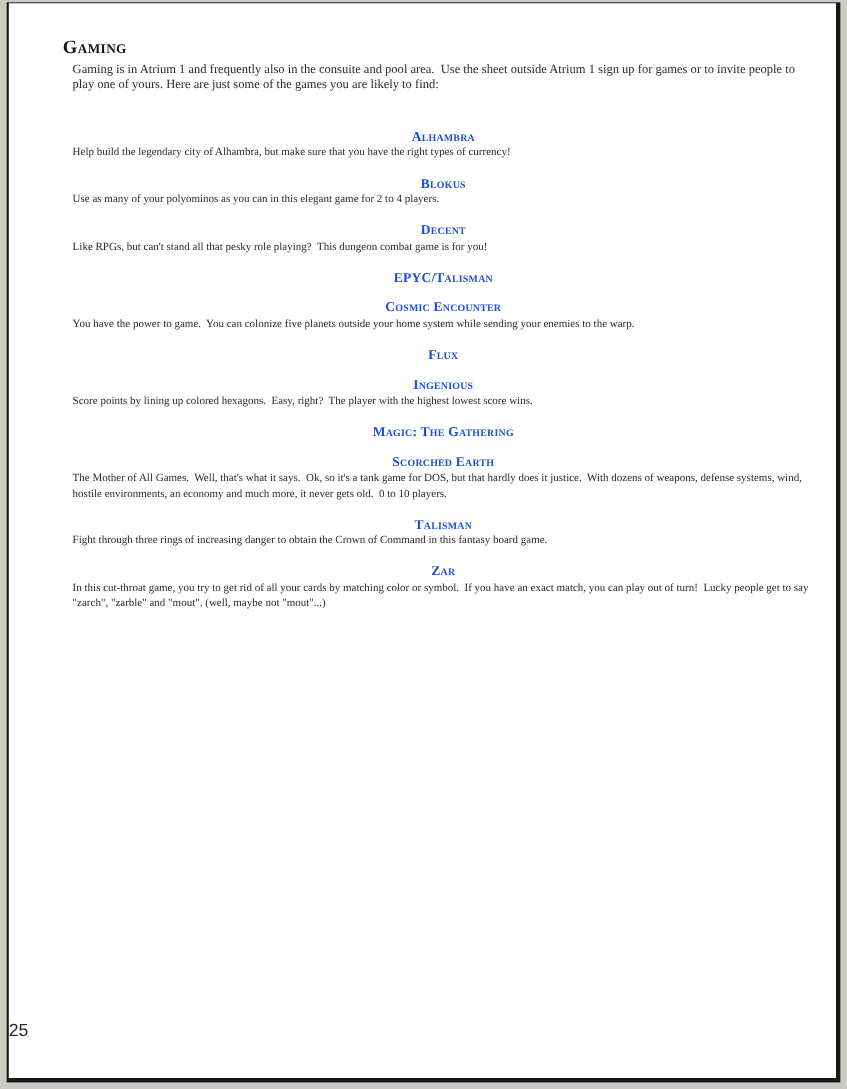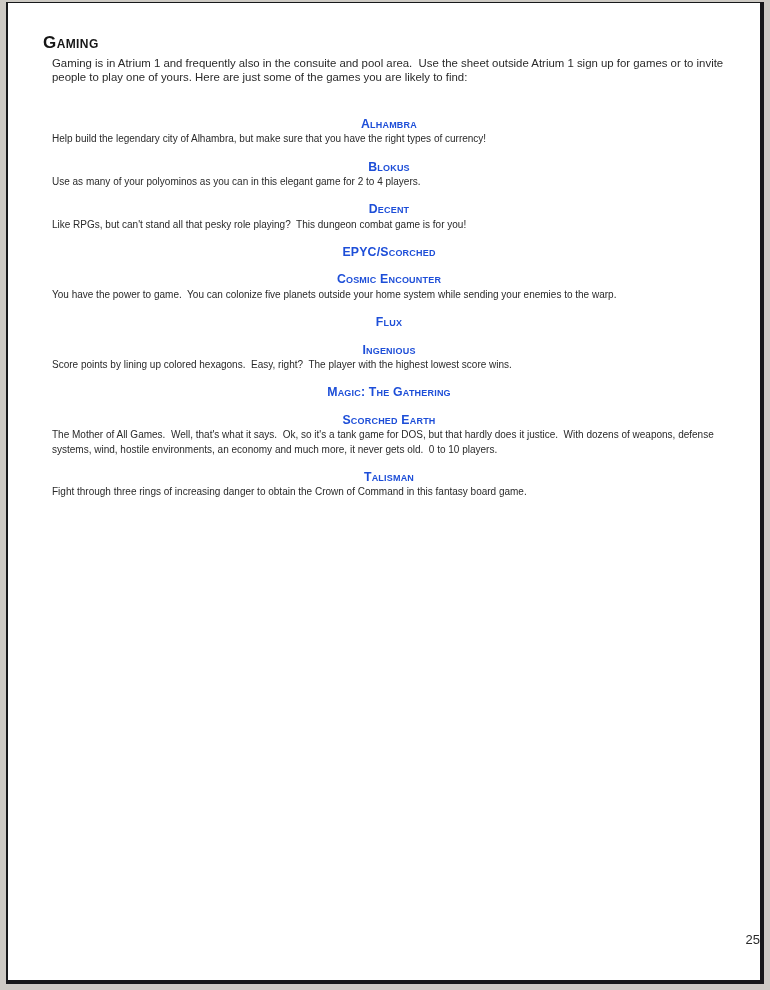--- a/index.html
+++ b/index.html
@@ -14,21 +14,22 @@
   .page {
     position: absolute;
     top: 2px; left: 6px; right: 6px; bottom: 6px;
     background: #ffffff;
     border-style: solid;
     border-color: #17181a;
     border-width: 1px 4px 4px 2px;
     box-sizing: border-box;
   }
   .page-inner {
-    padding: 30px 0 0 35px;
+    padding: 30px 0 0 49px;
+    font-family: Liberation Serif, serif;
   }
   h1.doc-title {
     margin: 0;
     font-size: 17px;
     font-weight: bold;
     font-variant: small-caps;
     letter-spacing: 0.4px;
     color: #161616;
     text-transform: lowercase; 
   }
@@ -59,22 +60,22 @@
   .game-desc {
     margin: 1px 0 0 0;
     font-size: 10px;
     line-height: 14.2px;
     white-space: pre-wrap;
     color: #2a2a2a;
   }
   .page-number {
     position: absolute;
     left: 0; right: 0; bottom: 33px;
-    text-align: right;
-    font-size: 13px;
+    text-align: left;
+    font-size: 16px;
     color: #2a2a2a;
     margin-top: 40px;
   }
 </style>
 </head>
 <body>
 
 <div class="page">
   <div class="page-inner">
     <h1 class="doc-title">Gaming</h1>
@@ -90,21 +91,21 @@
     <h3 class="game-name">Blokus</h3>
     <p class="game-desc">Use as many of your polyominos as you can in this elegant game for 2 to 4 players.</p>
   </div>
 
   <div class="game">
     <h3 class="game-name">Decent</h3>
     <p class="game-desc">Like RPGs, but can't stand all that pesky role playing?  This dungeon combat game is for you!</p>
   </div>
 
   <div class="game">
-    <h3 class="game-name">EPYC/Scorched</h3>
+    <h3 class="game-name">EPYC/Talisman</h3>
   </div>
 
   <div class="game">
     <h3 class="game-name">Cosmic Encounter</h3>
     <p class="game-desc">You have the power to game.  You can colonize five planets outside your home system while sending your enemies to the warp.</p>
   </div>
 
   <div class="game">
     <h3 class="game-name">Flux</h3>
   </div>
@@ -121,17 +122,21 @@
   <div class="game">
     <h3 class="game-name">Scorched Earth</h3>
     <p class="game-desc">The Mother of All Games.  Well, that's what it says.  Ok, so it's a tank game for DOS, but that hardly does it justice.  With dozens of weapons, defense systems, wind, hostile environments, an economy and much more, it never gets old.  0 to 10 players.</p>
   </div>
 
   <div class="game">
     <h3 class="game-name">Talisman</h3>
     <p class="game-desc">Fight through three rings of increasing danger to obtain the Crown of Command in this fantasy board game.</p>
   </div>
 
+  <div class="game">
+    <h3 class="game-name">Zar</h3>
+    <p class="game-desc">In this cut-throat game, you try to get rid of all your cards by matching color or symbol.  If you have an exact match, you can play out of turn!  Lucky people get to say "zarch", "zarble" and "mout". (well, maybe not "mout"...)</p>
+  </div>
 </div>
     </div>
   </div>
   <div class="page-number">25</div>
 </div>
 
 </body></html>

